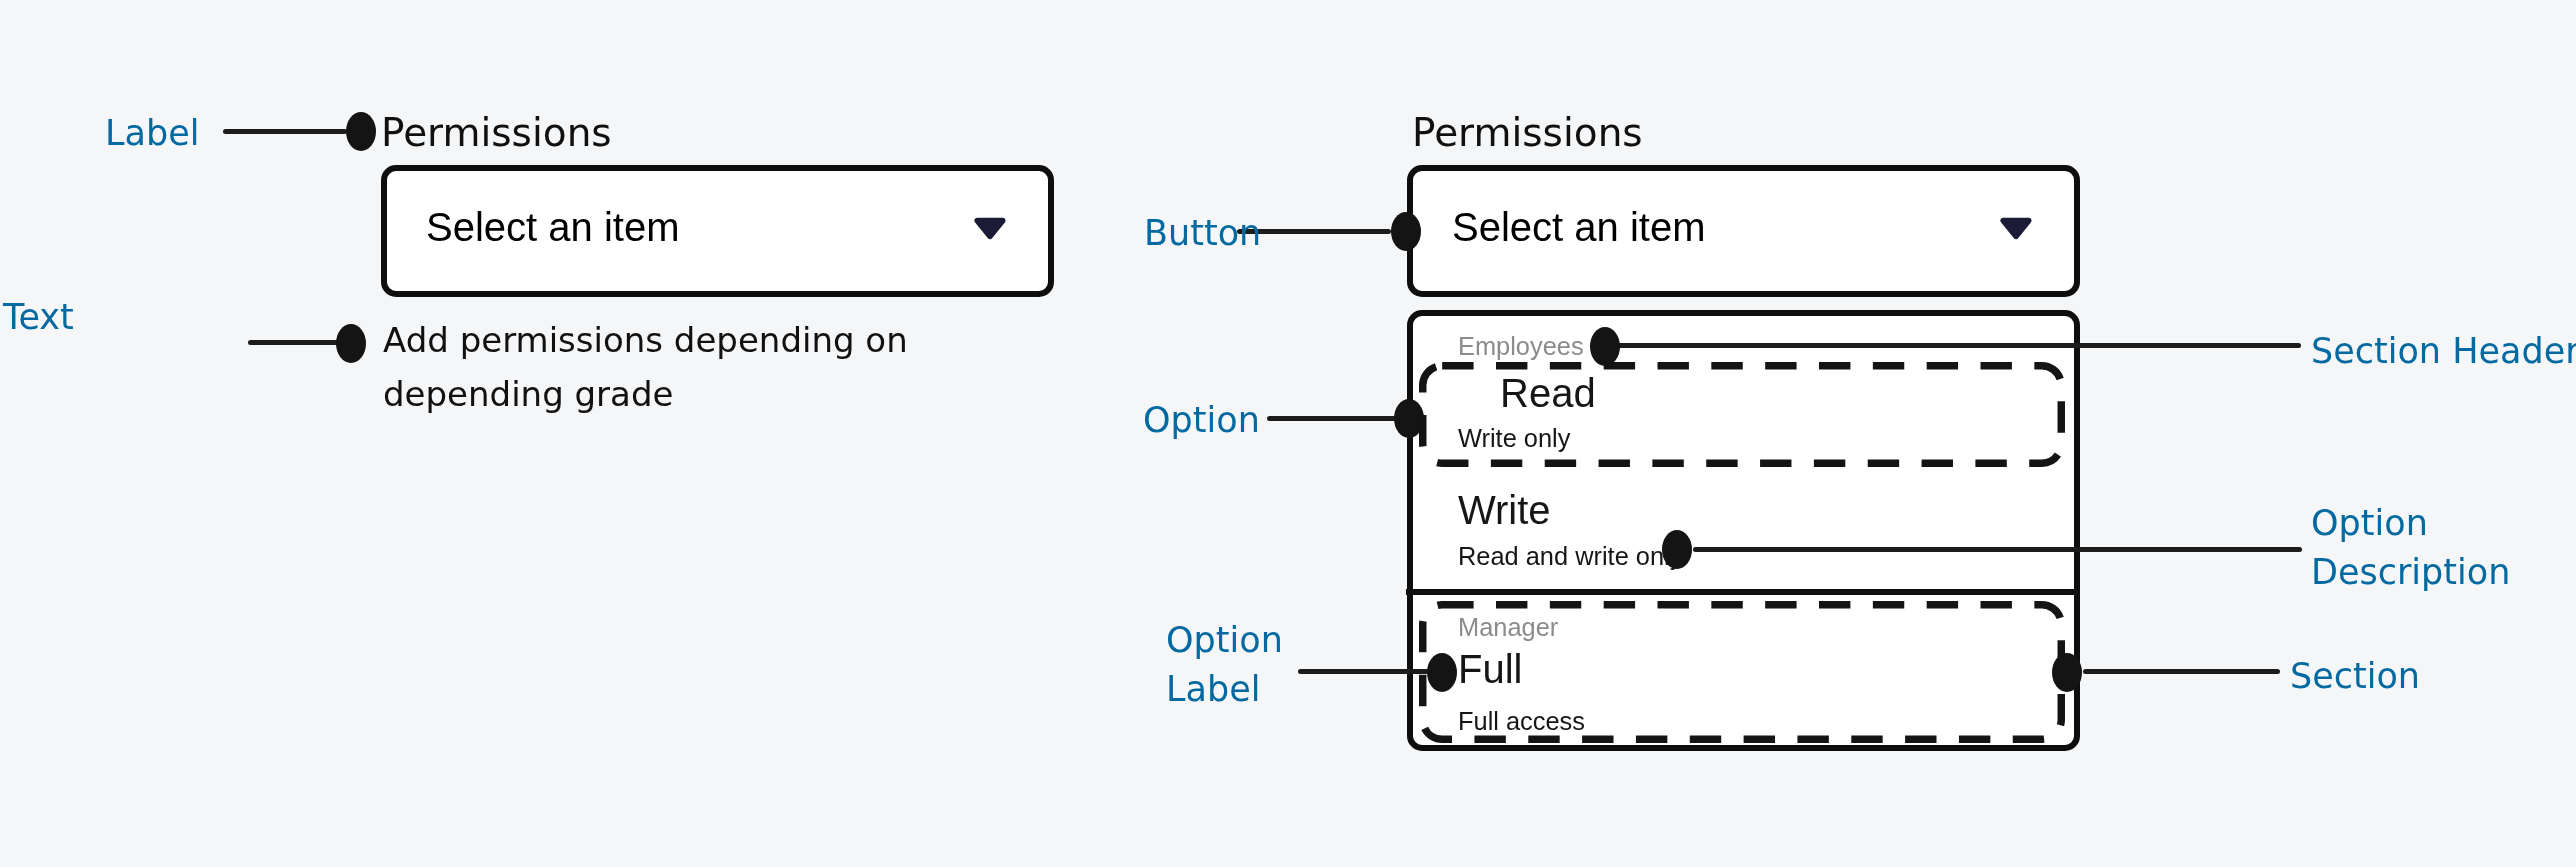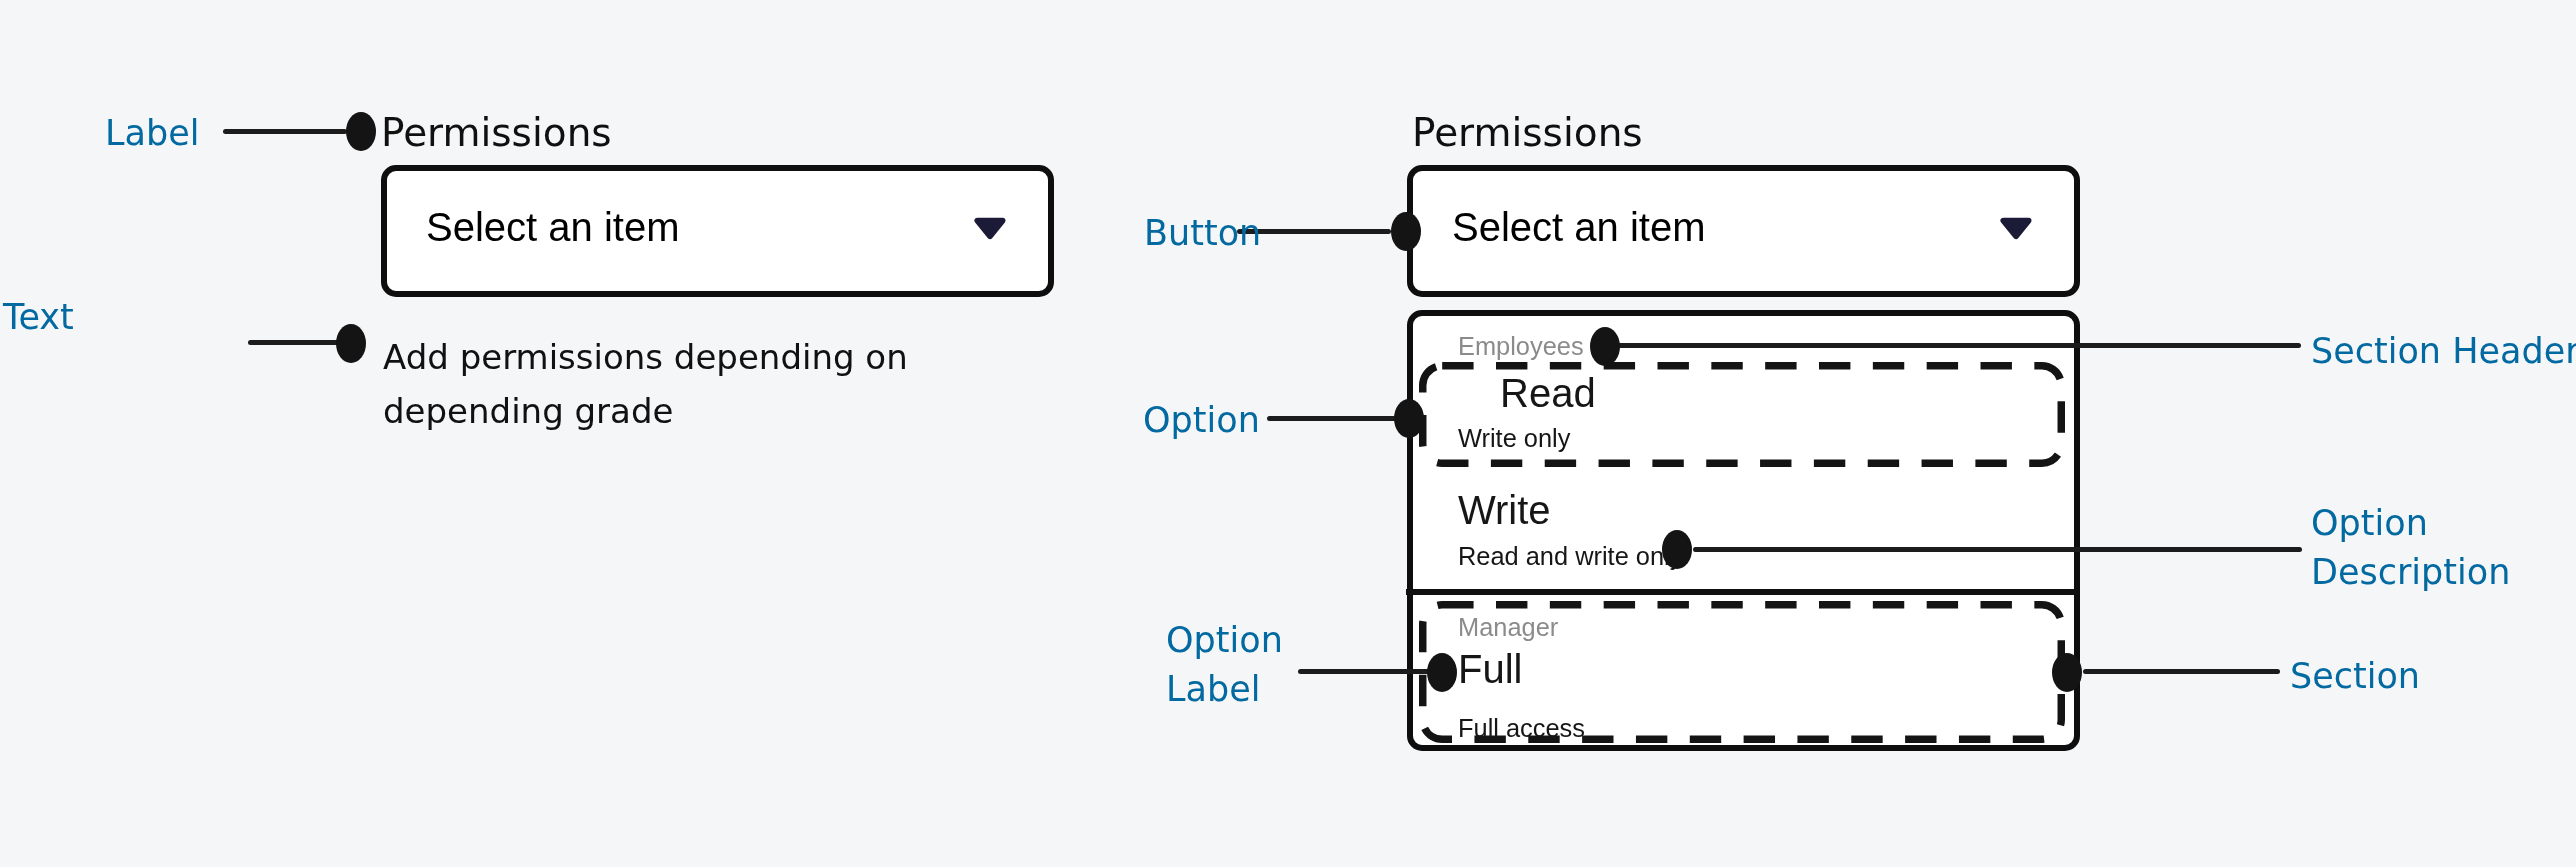--- a/index.html
+++ b/index.html
@@ -76,21 +76,21 @@
       </svg>
   </span>
 </div>
 
 <div class="abs ann-text" style="left:3px;top:293px;">
   <div>Text</div>
 </div>
 <div class="abs ann-line" style="left:248px;top:340px;width:93px;"></div>
 <div class="abs ann-dot" style="left:336px;top:324px;"></div>
 
-<div class="abs supporting-text" style="left:383px;top:330px;">
+<div class="abs supporting-text" style="left:383px;top:313px;">
   <div>Add permissions depending on</div>
   <div>depending grade</div>
 </div>
 
 <div class="abs field-label" style="left:1412px;top:111px;">Permissions</div>
 
 <div class="abs ann-text" style="left:1144px;top:209px;">Button</div>
 <div class="abs ann-line" style="left:1237px;top:229px;width:154px;"></div>
 <div class="abs ann-dot" style="left:1391px;top:212px;"></div>
 
@@ -125,21 +125,21 @@
 
     <div class="abs divider" style="left:-6.7px;top:273px;width:673px;"></div>
 
     <div class="abs dash-box" style="left:6px;top:285px;width:646px;height:142px;">
       <svg width="646" height="142" viewBox="0 0 864 190" preserveAspectRatio="none">
         <rect x="5" y="5" width="854" height="180" rx="26" ry="26" fill="none" stroke="#141414" stroke-width="10" stroke-dasharray="42 30"></rect>
       </svg>
       <div class="abs section-header" style="left:39px;top:10.5px;">Manager</div>
       <div class="abs" style="left:39px;top:46px;">
         <div class="opt-label">Full</div>
-        <div class="opt-desc" style="margin-top:21px;text-align:right;">Full access</div>
+        <div class="opt-desc" style="margin-top:14px;text-align:right;">Full access</div>
       </div>
     </div>
 
   </div>
 </div>
 
 <div class="abs ann-dot" style="left:1590px;top:327px;"></div>
 <div class="abs ann-line" style="left:1615px;top:343px;width:686px;"></div>
 <div class="abs ann-text" style="left:2311px;top:327px;">Section Header</div>
 

